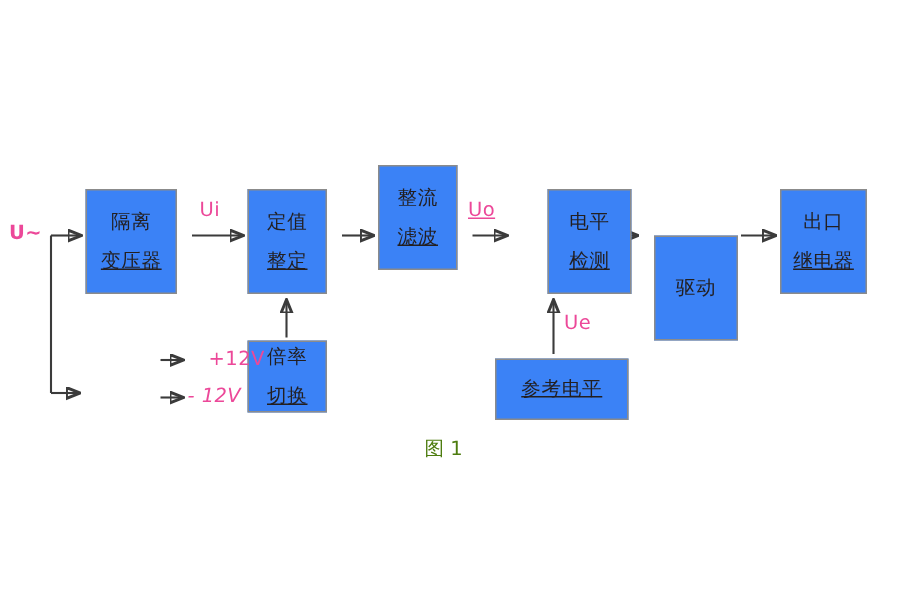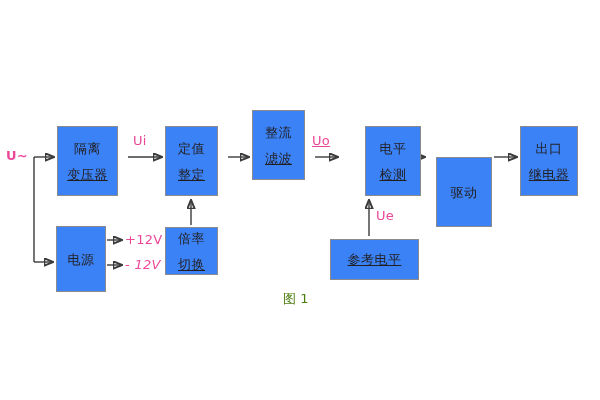--- a/index.html
+++ b/index.html
@@ -128,34 +128,31 @@
 
   <div class="block" style="left:436px; top:126px; width:56px; height:70px;margin-top:31px;">
     <span class="ln">驱动</span>
   </div>
 
   <div class="block" style="left:520px; top:126px; width:58px; height:70px;">
     <span class="ln">出口</span>
     <span class="ln">继电器</span>
   </div>
 
-  <div class="block" style="left:56px; top:226px; width:50px; height:66px;">
-    <span class="ln">电源</span>
-  </div>
 
   <div class="block" style="left:165px; top:227px; width:53px; height:48px;">
     <span class="ln">倍率</span>
     <span class="ln">切换</span>
   </div>
 
   <div class="block" style="left:330px; top:239px; width:89px; height:41px;text-decoration:underline;">
     <span class="ln">参考电平</span>
   </div>
 
   <div class="sig-label" style="left:133px; top:133px;">Ui</div>
   <div class="sig-label" style="left:312px; top:133px;text-decoration:underline;">Uo</div>
   <div class="sig-label" style="left:376px; top:208px;">Ue</div>
-  <div class="sig-label" style="left:125px; top:232px;">+12V</div>
+  <div class="sig-label" style="left:139px; top:232px;">+12V</div>
   <div class="sig-label" style="left:125px; top:257px;font-style:italic;">- 12V</div>
 
   <div class="caption" style="left:283px; top:290px;">图 1</div>
 
 </div>
 
 </body></html>

